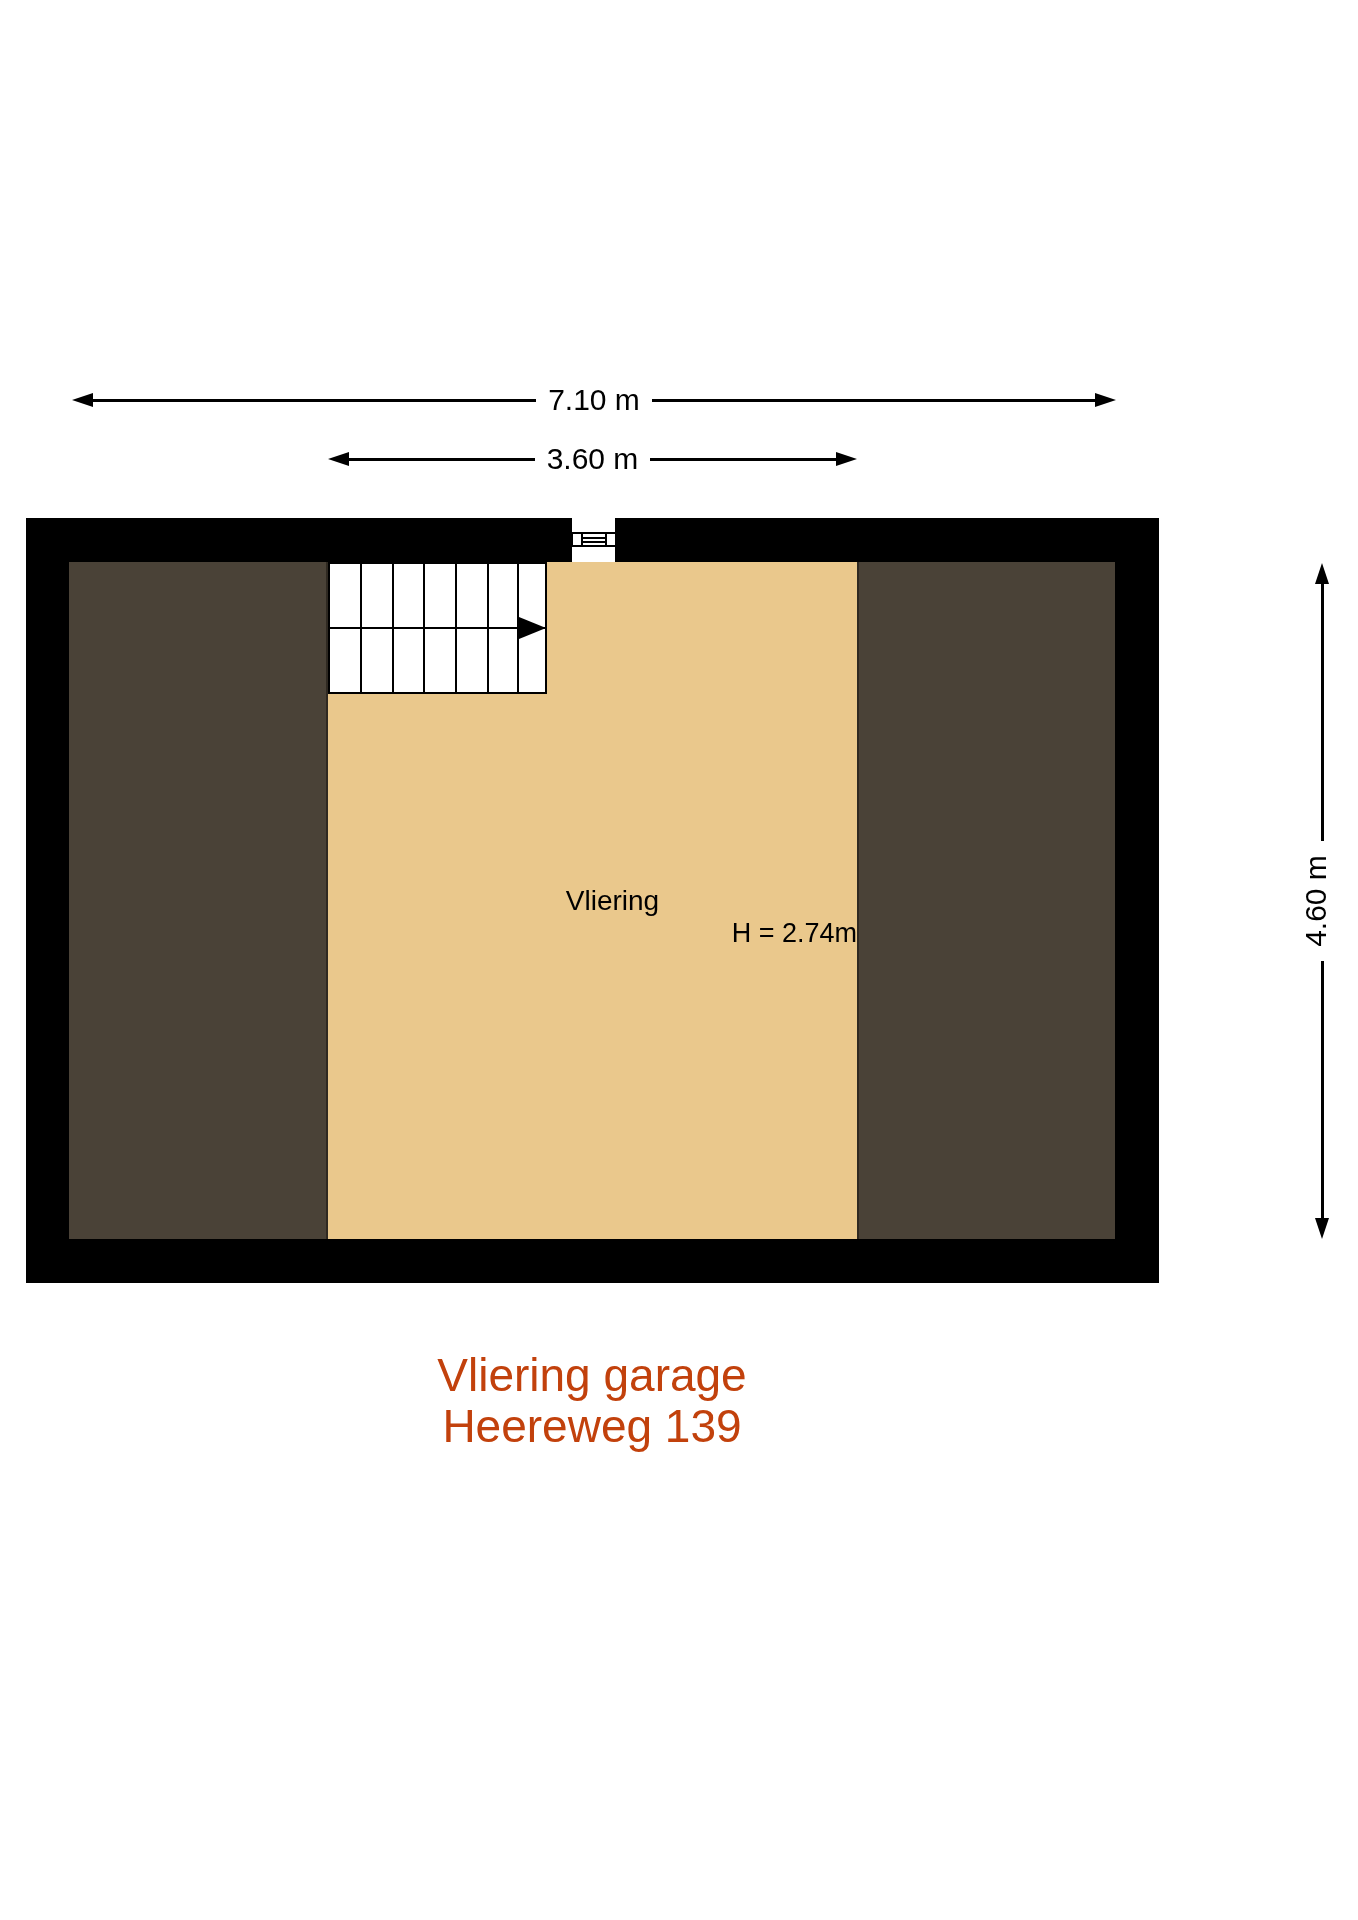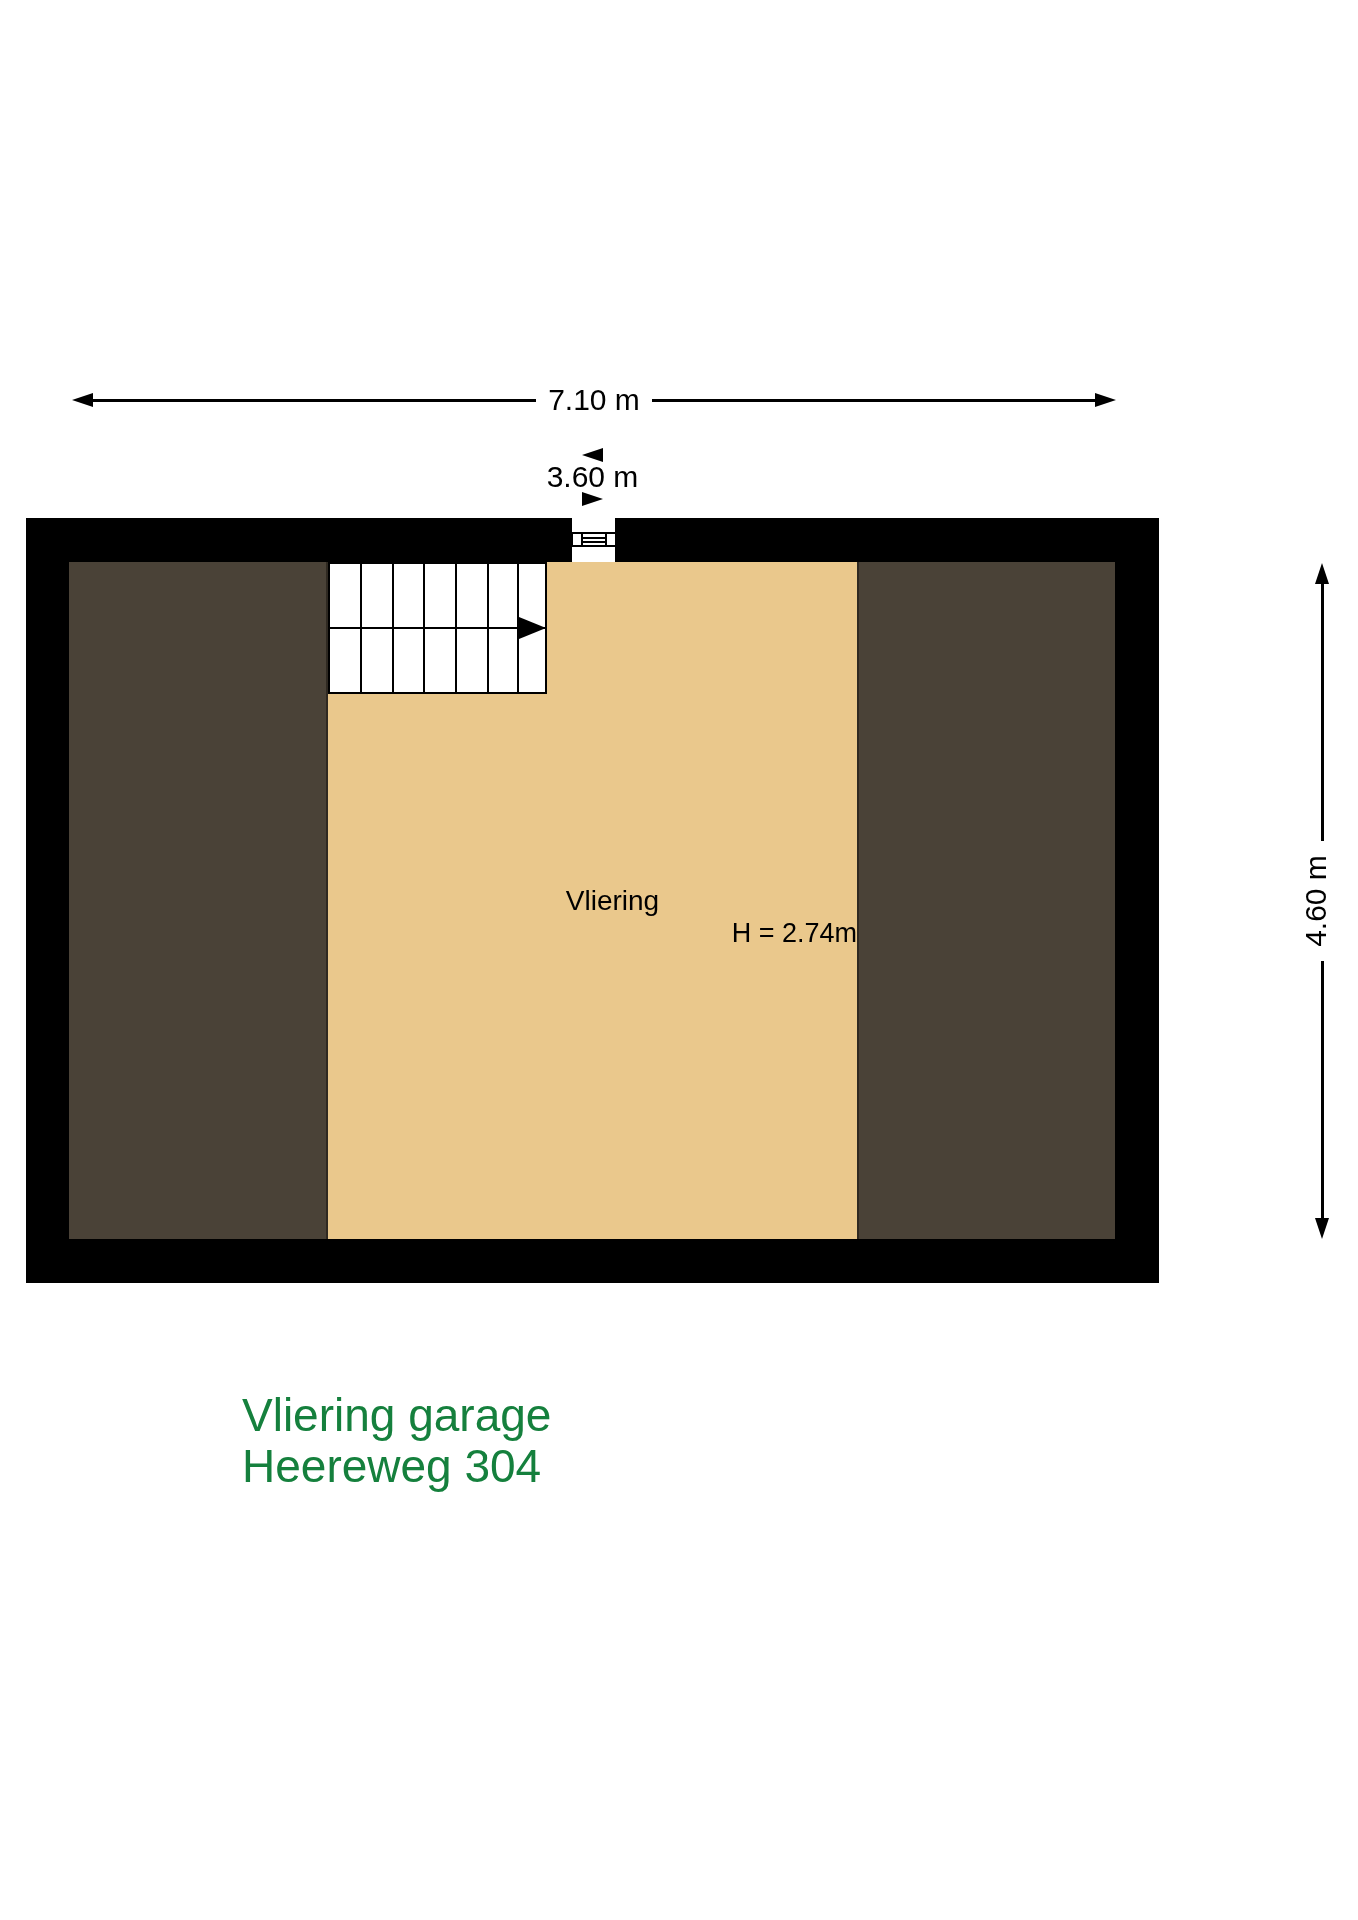--- a/index.html
+++ b/index.html
@@ -131,42 +131,42 @@
     width: 529px;
     text-align: center;
     color: #000;
   }
   .room-name { font-size: 28px; line-height: 34px; margin-left: 40px; }
   .room-note { font-size: 27px; line-height: 31px; text-align: right; }
 
   
   .plan-title {
     position: absolute;
-    left: 242px; top: 1390px;
+    left: 242px; top: 1350px;
     width: 700px;
-    text-align: left;
+    text-align: center;
     font-size: 46px;
     line-height: 51px;
-    color: #15803d;
+    color: #c2410c;
   }
 </style>
 </head>
 <body>
 
 <div class="canvas">
 
   <div class="dim-h" style="left:72px; top:389px; width:1044px;">
     <div class="ah ah-left"></div>
     <div class="dline"></div>
     <div class="dim-label">7.10 m</div>
     <div class="dline"></div>
     <div class="ah ah-right"></div>
   </div>
 
-  <div class="dim-h" style="left:328px; top:448px; width:529px;flex-direction:column;">
+  <div class="dim-h" style="left:328px; top:448px; width:529px;">
     <div class="ah ah-left"></div>
     <div class="dline"></div>
     <div class="dim-label">3.60 m</div>
     <div class="dline"></div>
     <div class="ah ah-right"></div>
   </div>
 
   <div class="plan">
     <div class="area area-left"></div>
     <div class="area area-center"></div>
@@ -202,16 +202,16 @@
     <div class="ah ah-down"></div>
   </div>
 
   <div class="room-label">
     <div class="room-name">Vliering</div>
     <div class="room-note">H = 2.74m</div>
   </div>
 
   <div class="plan-title">
     <div>Vliering garage</div>
-    <div>Heereweg 304</div>
+    <div>Heereweg 139</div>
   </div>
 
 </div>
 
 </body></html>

